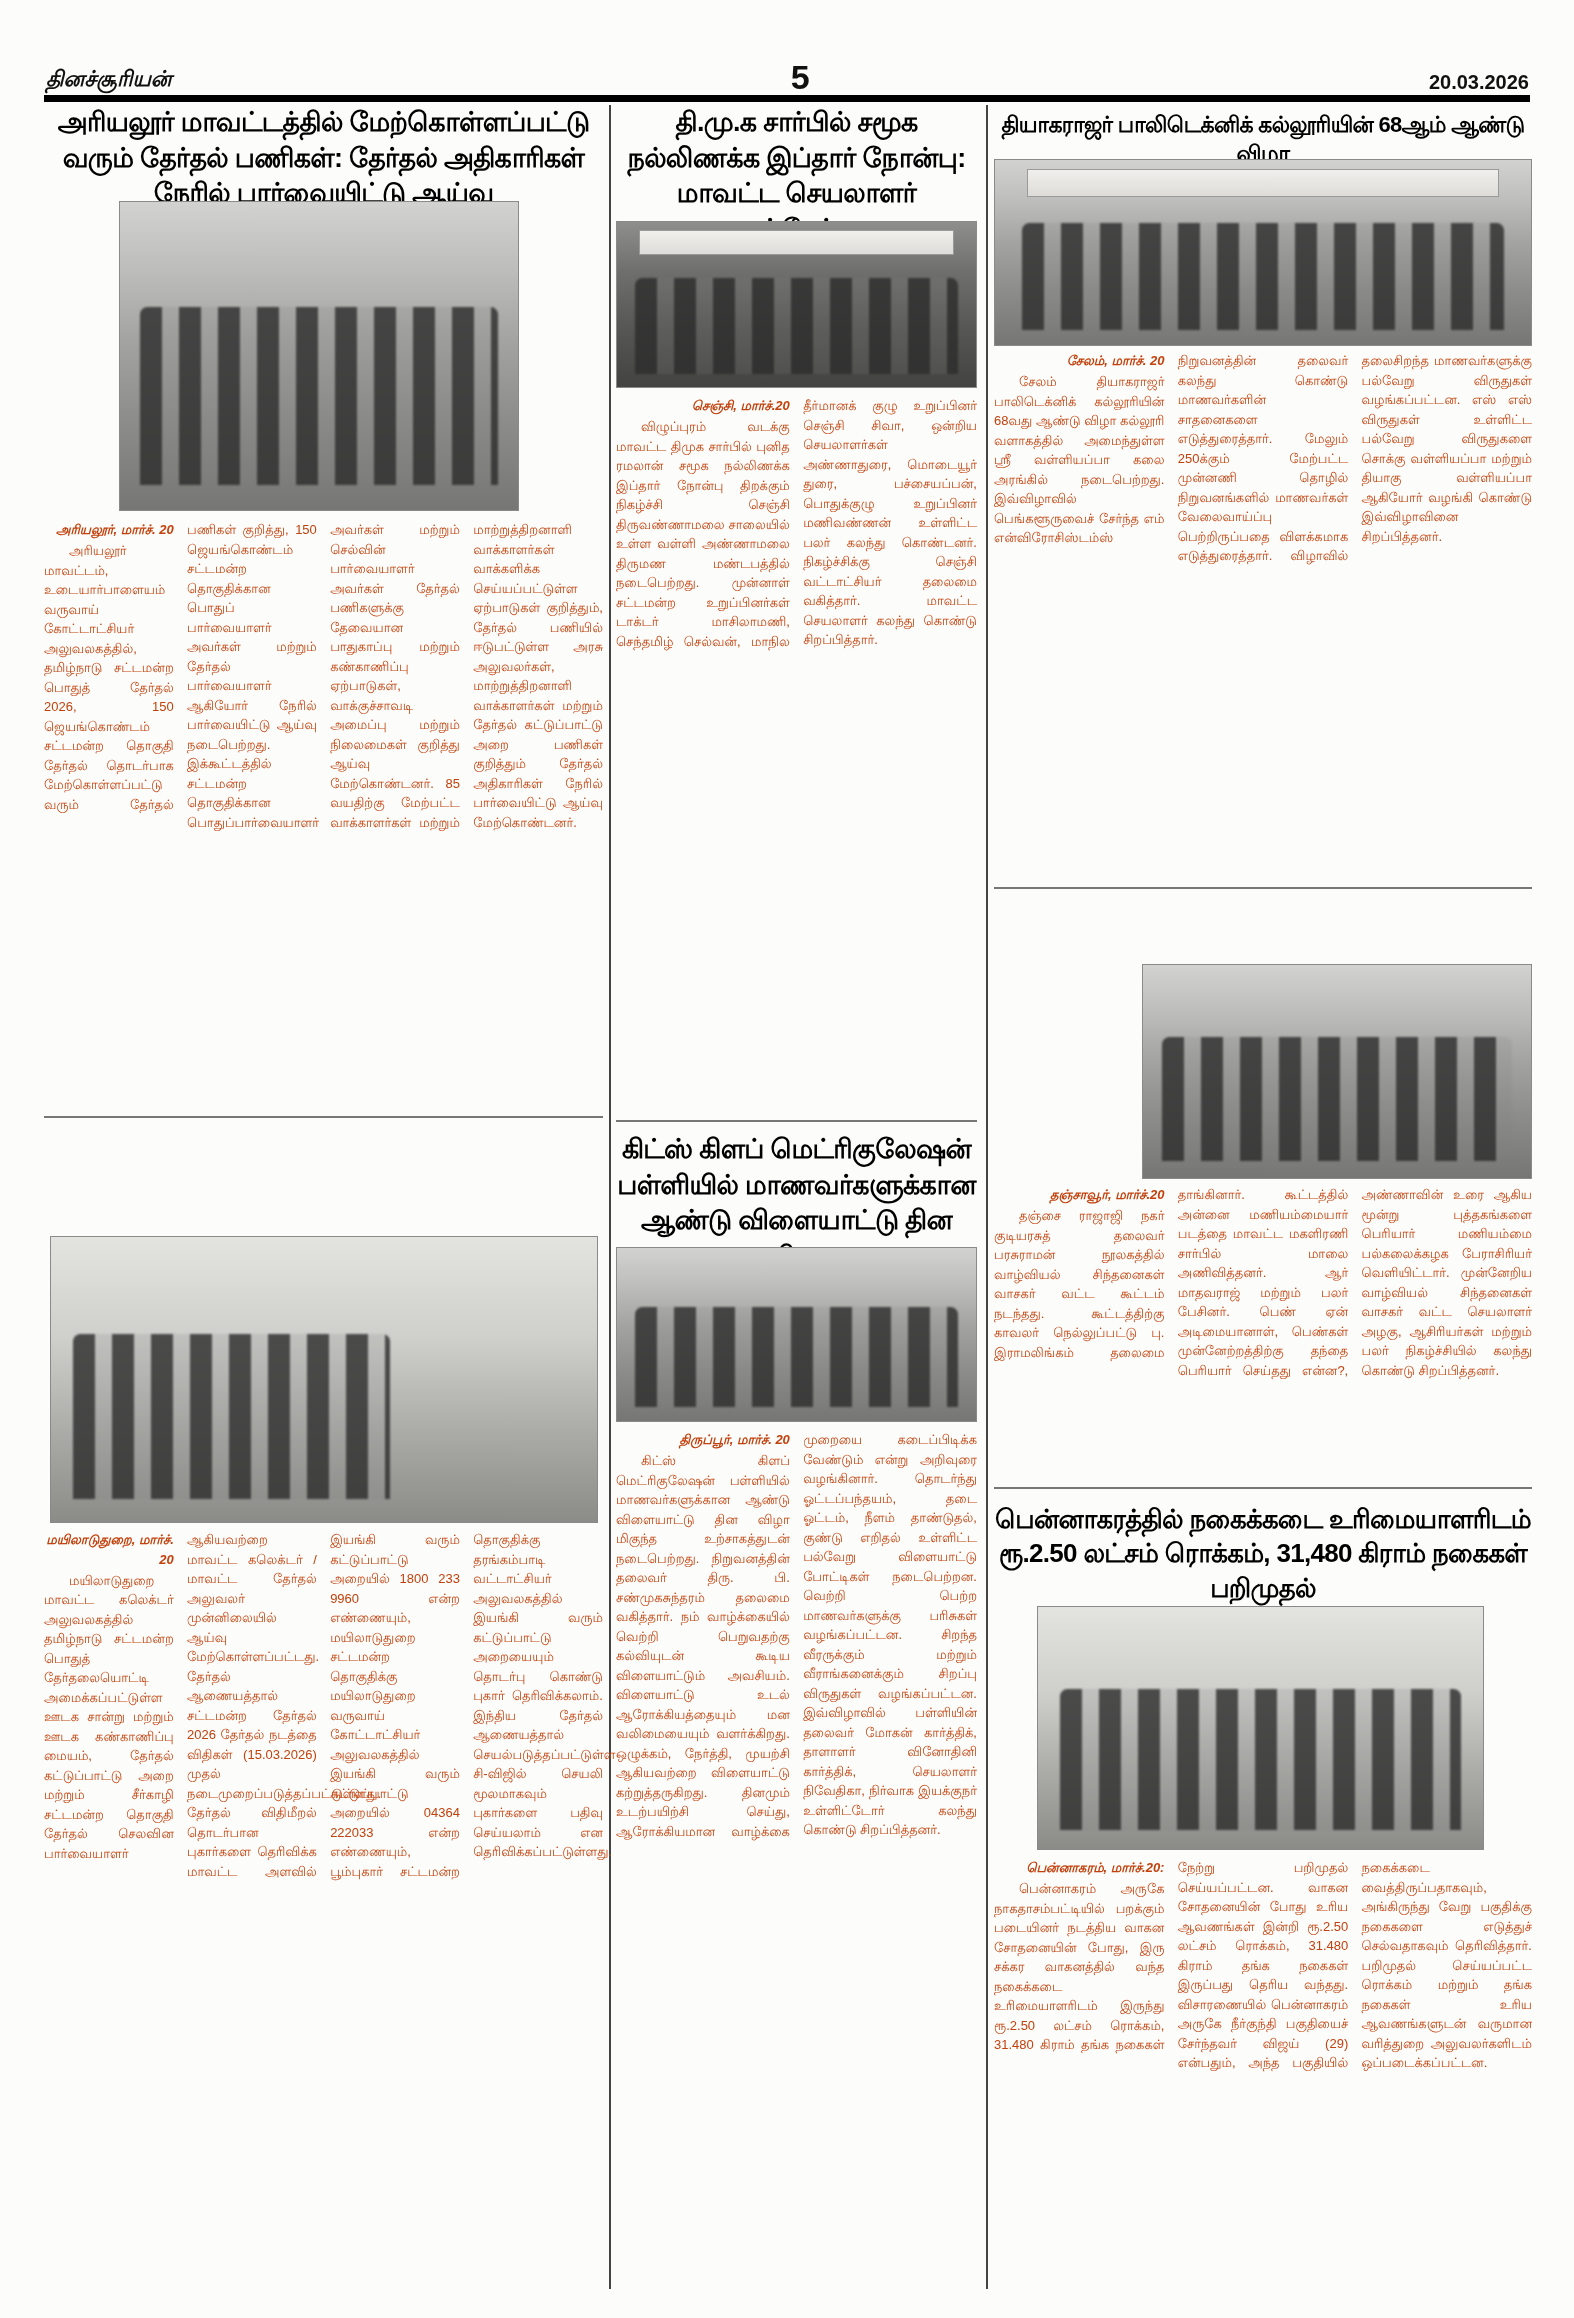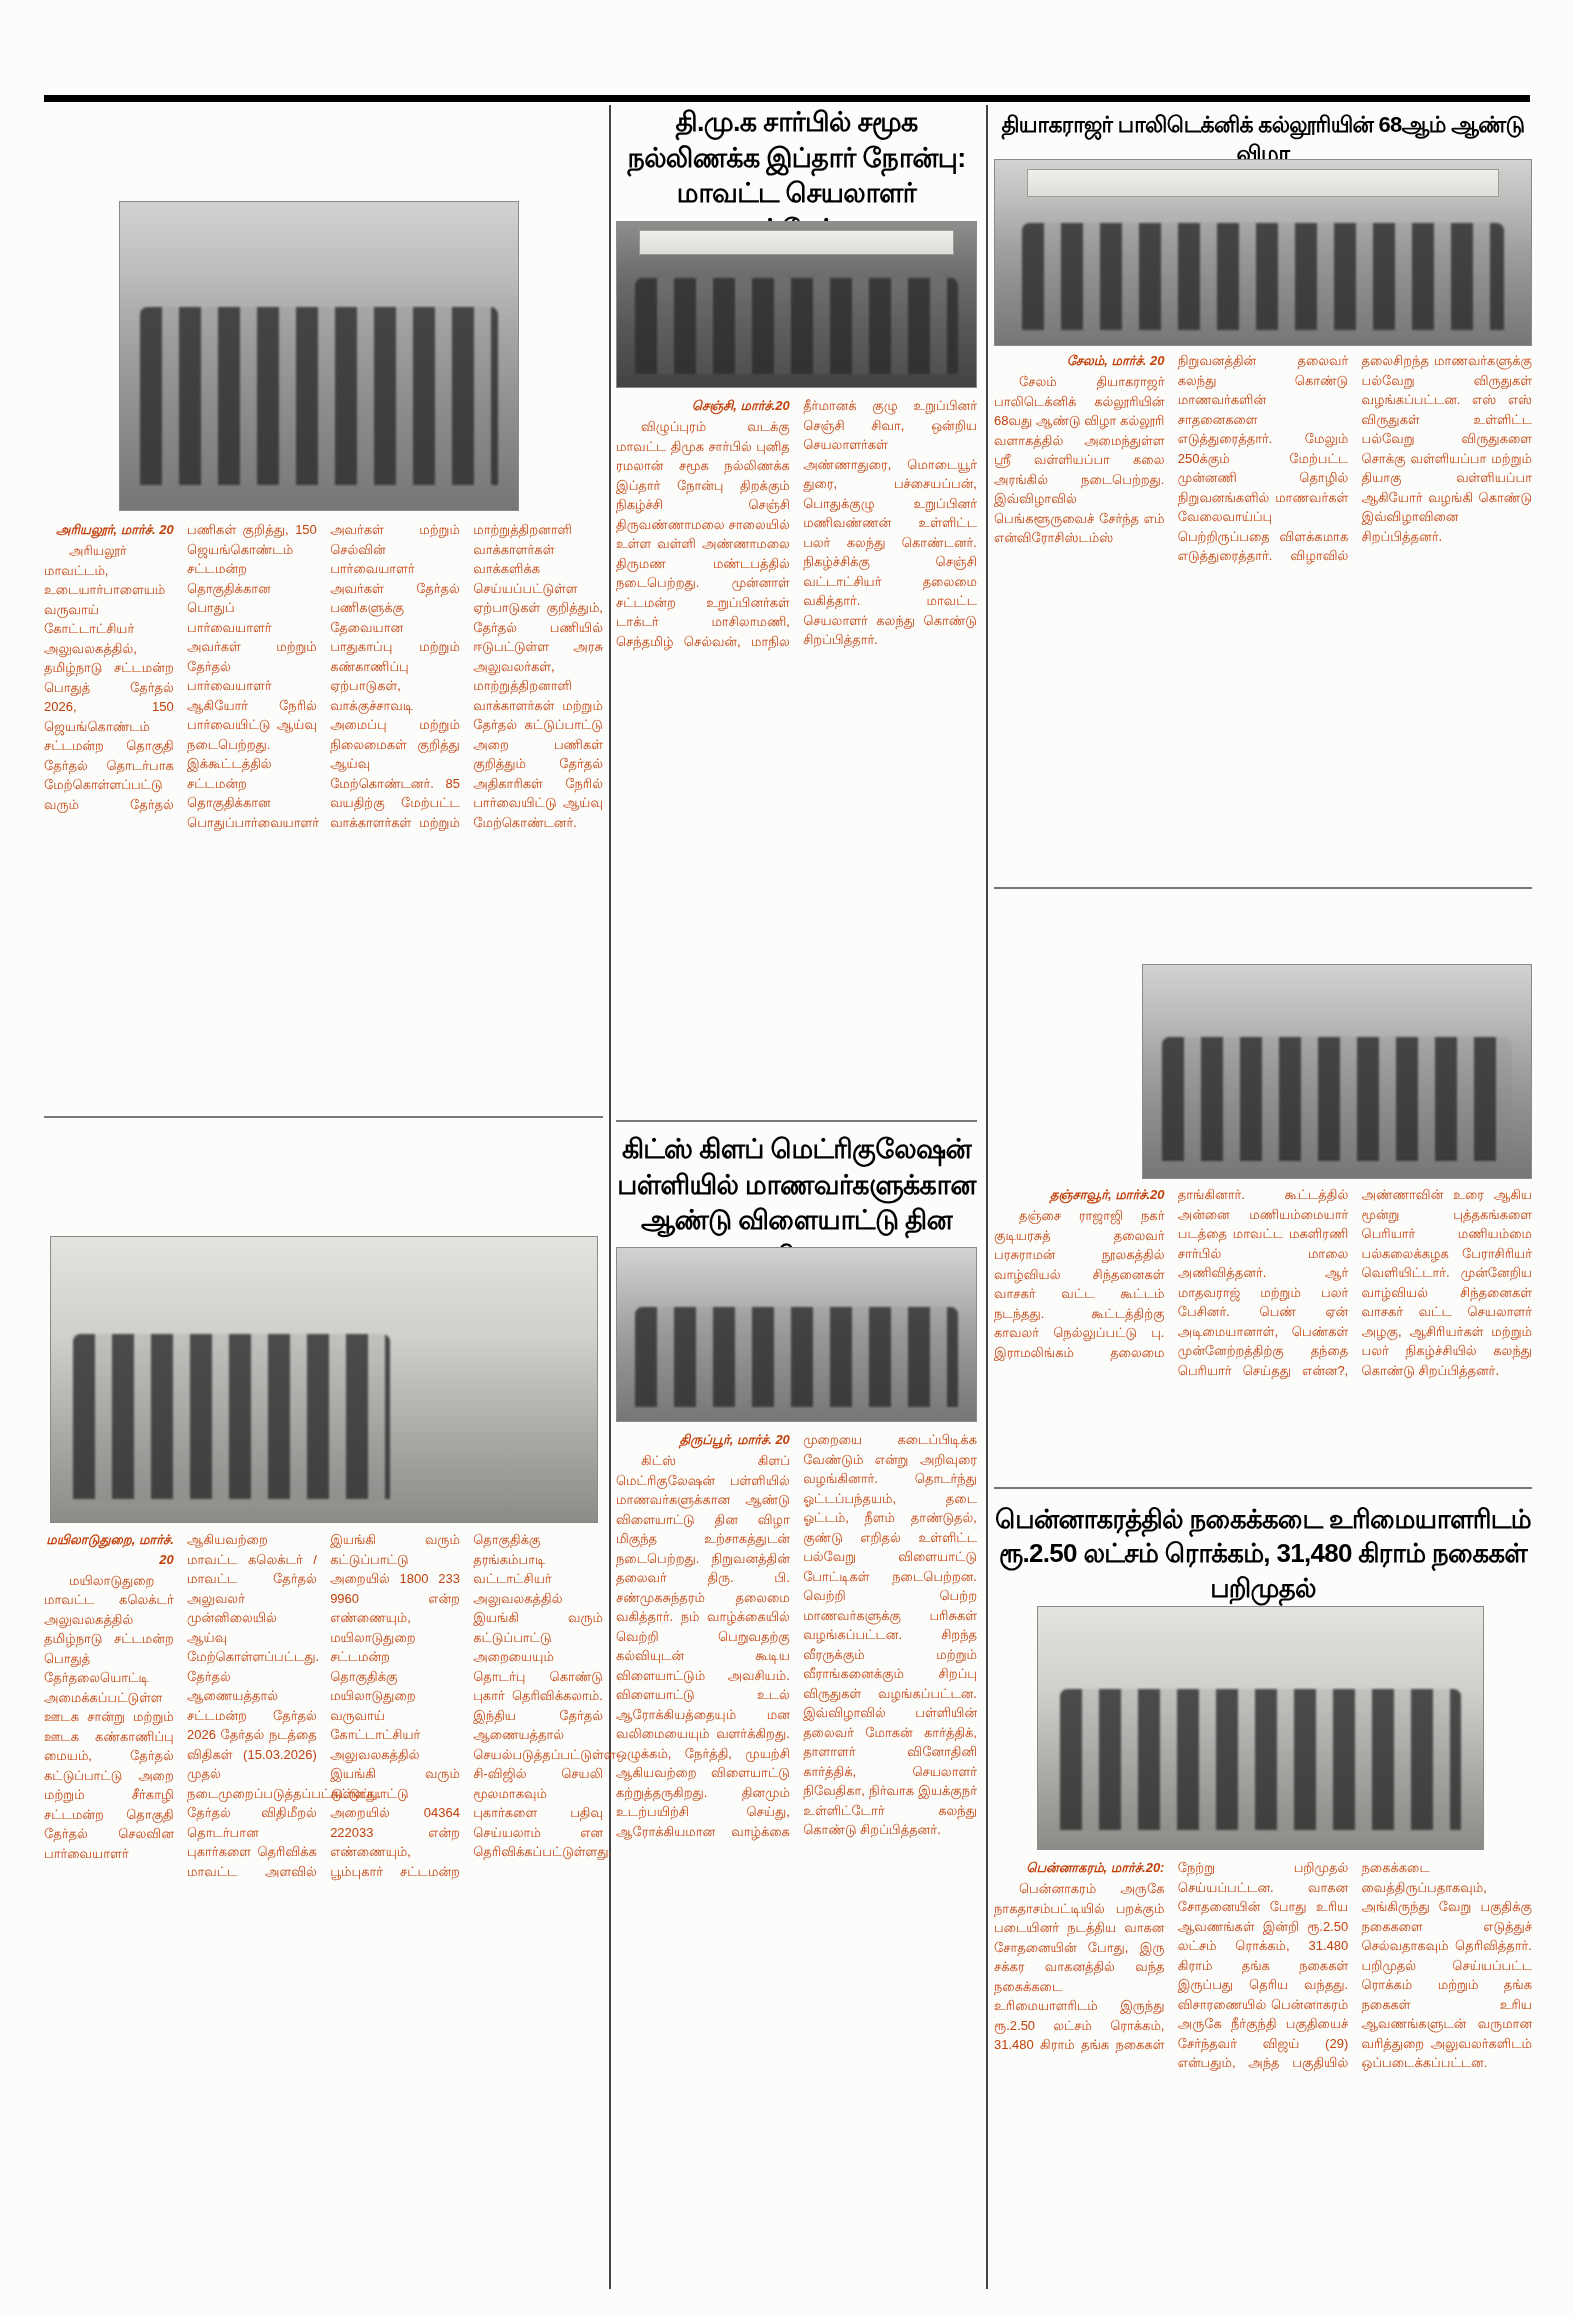--- a/index.html
+++ b/index.html
@@ -43,25 +43,33 @@
   .cols3{column-count:3;}
   .cols4{column-count:4;}
   .dateline{text-align:right;font-weight:bold;font-style:italic;margin-bottom:1.5px;}
   .copy{text-indent:25px;}
 </style>
 </head>
 <body>
 
 <div class="page">
 
+  <div class="masthead">
+    <div class="paper-name">தினச்சூரியன்</div>
+    <div class="page-number">5</div>
+    <div class="issue-date">20.03.2026</div>
+  </div>
   <div class="top-rule"></div>
 
   <div class="vdiv" style="left:609px;"></div>
   <div class="vdiv" style="left:986px;"></div>
 
+  <article class="story" style="left:44px;top:105px;width:559px;height:1007px;">
+    <h2 class="headline" style="font-size:27px;">அரியலூர் மாவட்டத்தில் மேற்கொள்ளப்பட்டு வரும் தேர்தல் பணிகள்: தேர்தல் அதிகாரிகள் நேரில் பார்வையிட்டு ஆய்வு</h2>
+  </article>
   <div class="photo" style="left:119px;top:201px;width:400px;height:310px;" title="தேர்தல் அதிகாரிகள் அலுவலக அறையில் ஆய்வு செய்யும் காட்சி">
     <div class="people"></div>
   </div>
   <div class="body-cols cols4" style="left:44px;top:520px;width:559px;height:591px;">
     <div class="dateline">அரியலூர், மார்ச். 20</div>
     <div class="copy">அரியலூர் மாவட்டம், உடையார்பாளையம் வருவாய் கோட்டாட்சியர் அலுவலகத்தில், தமிழ்நாடு சட்டமன்ற பொதுத் தேர்தல் 2026, 150 ஜெயங்கொண்டம் சட்டமன்ற தொகுதி தேர்தல் தொடர்பாக மேற்கொள்ளப்பட்டு வரும் தேர்தல் பணிகள் குறித்து, 150 ஜெயங்கொண்டம் சட்டமன்ற தொகுதிக்கான பொதுப் பார்வையாளர் அவர்கள் மற்றும் தேர்தல் பார்வையாளர் ஆகியோர் நேரில் பார்வையிட்டு ஆய்வு நடைபெற்றது. இக்கூட்டத்தில் சட்டமன்ற தொகுதிக்கான பொதுப்பார்வையாளர் அவர்கள் மற்றும் செல்வின் பார்வையாளர் அவர்கள் தேர்தல் பணிகளுக்கு தேவையான பாதுகாப்பு மற்றும் கண்காணிப்பு ஏற்பாடுகள், வாக்குச்சாவடி அமைப்பு மற்றும் நிலைமைகள் குறித்து ஆய்வு மேற்கொண்டனர். 85 வயதிற்கு மேற்பட்ட வாக்காளர்கள் மற்றும் மாற்றுத்திறனாளி வாக்காளர்கள் வாக்களிக்க செய்யப்பட்டுள்ள ஏற்பாடுகள் குறித்தும், தேர்தல் பணியில் ஈடுபட்டுள்ள அரசு அலுவலர்கள், மாற்றுத்திறனாளி வாக்காளர்கள் மற்றும் தேர்தல் கட்டுப்பாட்டு அறை பணிகள் குறித்தும் தேர்தல் அதிகாரிகள் நேரில் பார்வையிட்டு ஆய்வு மேற்கொண்டனர்.</div>
   </div>
 
   <div class="hdiv" style="left:44px;top:1116px;width:559px;"></div>
 

